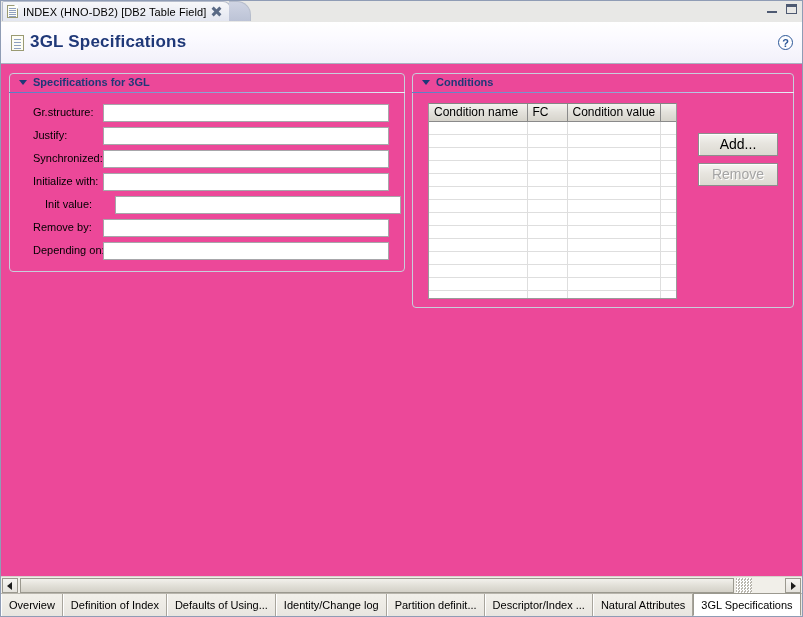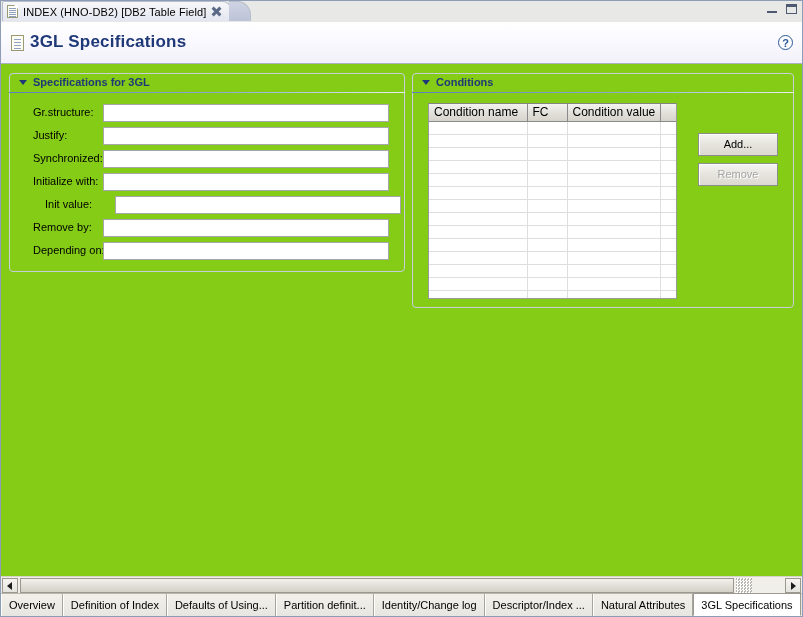--- a/index.html
+++ b/index.html
@@ -181,21 +181,21 @@
     cursor: pointer;
     background: #fdfdff;
   }
 
   
   .form-body {
     position: absolute;
     left: 0; top: 63px;
     width: 801px;
     height: 512px;
-    background: #84cc16;
+    background: #ec4899;
     overflow: hidden;
   }
 
   
   .section {
     position: absolute;
     box-sizing: border-box;
   }
   .section-head {
     position: absolute;
@@ -317,21 +317,21 @@
   .cond-table td:last-child { border-right: none; }
 
   .btn {
     position: absolute;
     width: 80px;
     height: 23px;
     background: linear-gradient(to bottom, #f6f5f2 0%, #e7e5df 45%, #dcd9d1 100%);
     border: 1px solid #8d8d8d;
     box-shadow: inset 1px 1px 0 #fdfdfc;
     font-family: "Liberation Sans", sans-serif;
-    font-size: 11px;
+    font-size: 14px;
     color: #000;
     text-align: center;
     line-height: 21px;
     box-sizing: border-box;
     cursor: pointer;
     padding: 0;
   }
   .btn.disabled { color: #a5a5a5; text-shadow: 1px 1px 0 #ffffff; cursor: default; }
   #btn-add    { left: 286px; top: 60px; }
   #btn-remove { left: 286px; top: 90px; }
@@ -623,21 +623,21 @@
     <div class="scroll-arrow left"></div>
     <div class="scroll-thumb"></div>
     <div class="scroll-grip"></div>
     <div class="scroll-arrow right"></div>
   </div>
 
   <div class="bottom-tabs" id="bottom-tabs">
       <div class="btab">Overview</div>
       <div class="btab">Definition of Index</div>
       <div class="btab">Defaults of Using...</div>
+      <div class="btab">Identity/Change log</div>
       <div class="btab">Partition definit...</div>
-      <div class="btab">Identity/Change log</div>
       <div class="btab">Descriptor/Index ...</div>
       <div class="btab">Natural Attributes</div>
       <div class="btab active">3GL Specifications</div>
       <div class="btab-overflow"></div>
     </div>
 
 </div>
 
 </body></html>

